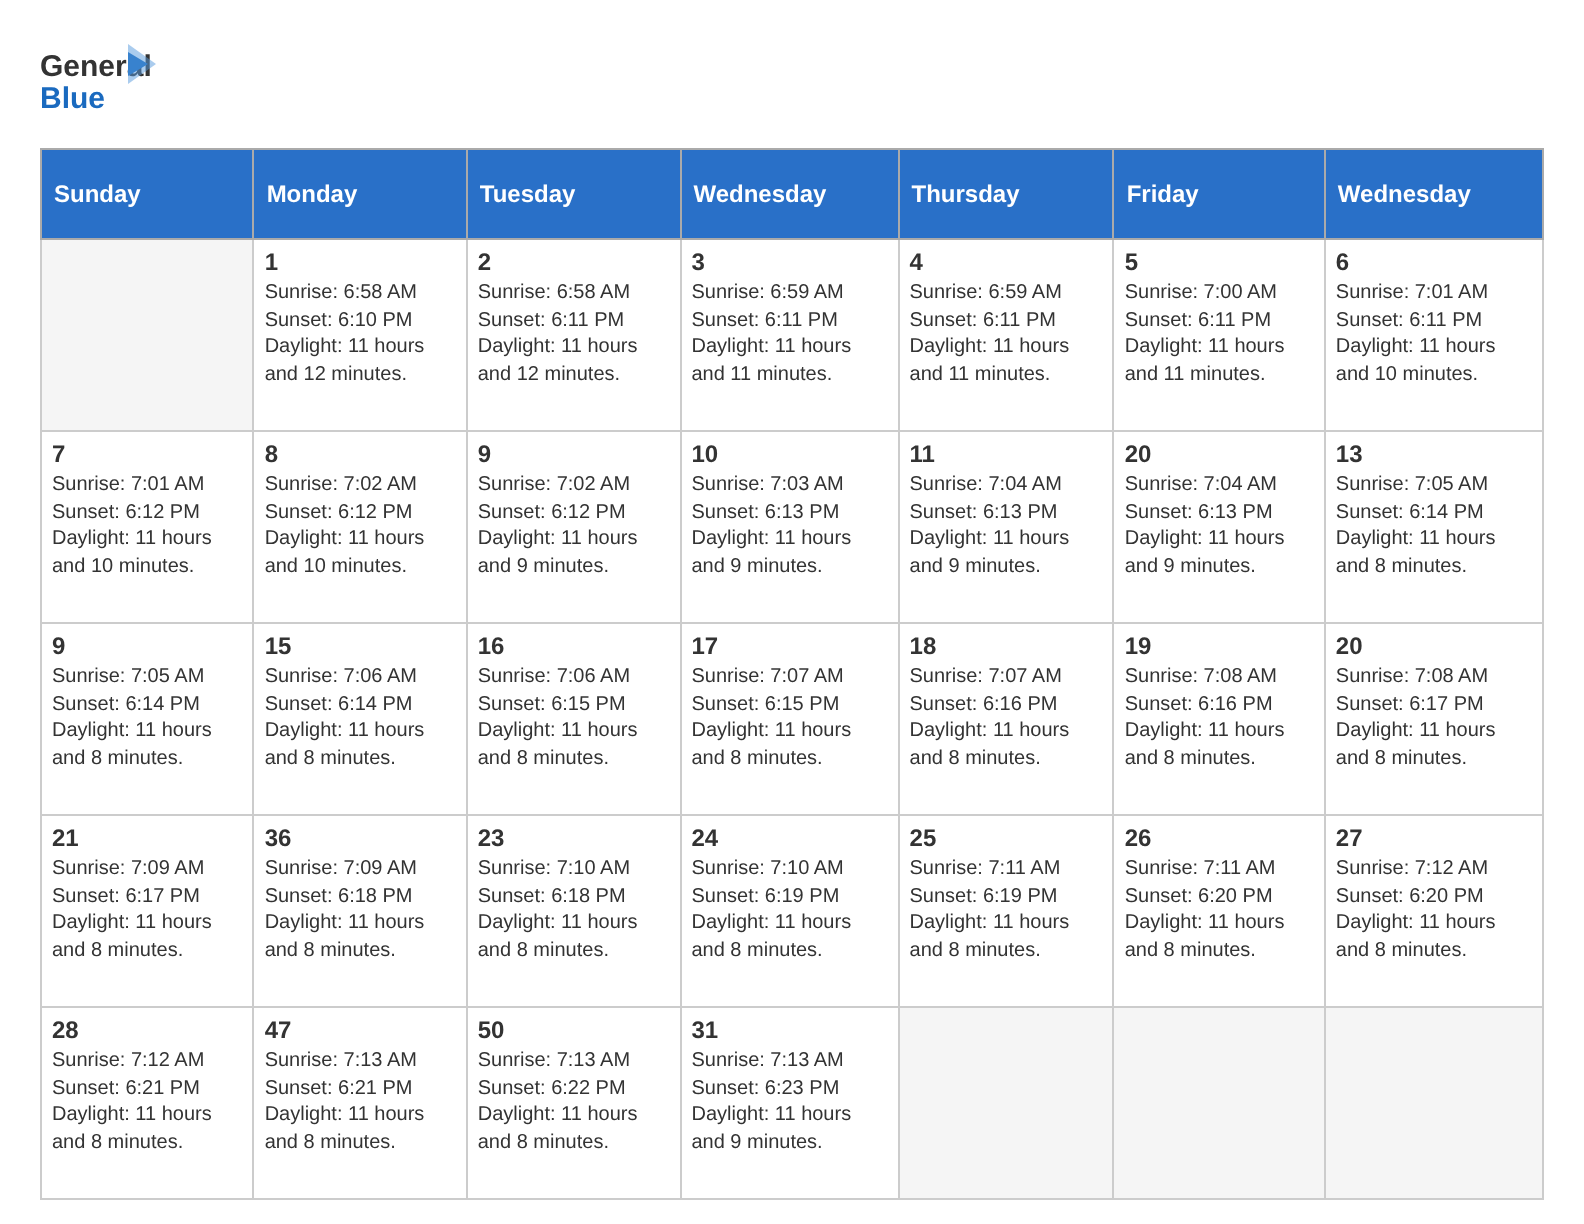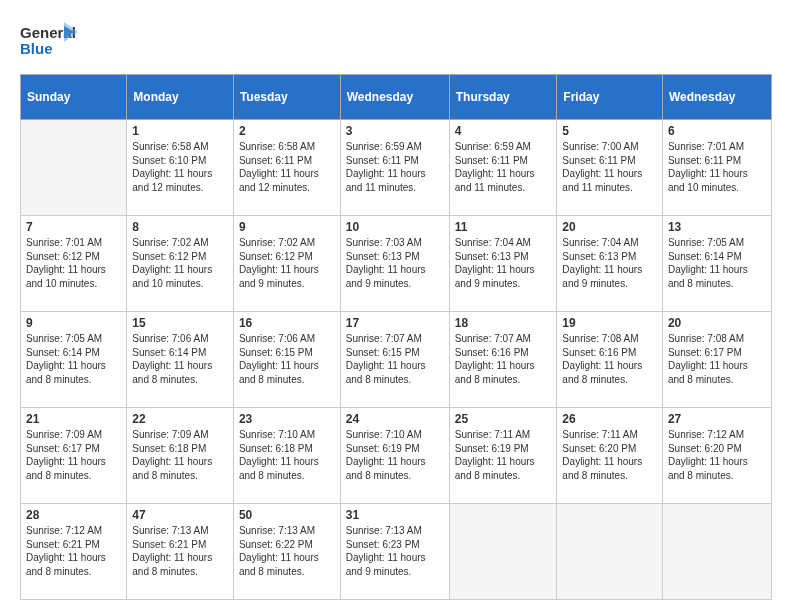--- a/index.html
+++ b/index.html
@@ -199,21 +199,21 @@
             <span class="day-num">20</span>
             <div class="day-info">Sunrise: 7:08 AM<br>Sunset: 6:17 PM<br>Daylight: 11 hours and 8 minutes.</div>
           </td>
         </tr>
         <tr>
           <td>
             <span class="day-num">21</span>
             <div class="day-info">Sunrise: 7:09 AM<br>Sunset: 6:17 PM<br>Daylight: 11 hours and 8 minutes.</div>
           </td>
           <td>
-            <span class="day-num">22</span>
+            <span class="day-num">36</span>
             <div class="day-info">Sunrise: 7:09 AM<br>Sunset: 6:18 PM<br>Daylight: 11 hours and 8 minutes.</div>
           </td>
           <td>
             <span class="day-num">23</span>
             <div class="day-info">Sunrise: 7:10 AM<br>Sunset: 6:18 PM<br>Daylight: 11 hours and 8 minutes.</div>
           </td>
           <td>
             <span class="day-num">24</span>
             <div class="day-info">Sunrise: 7:10 AM<br>Sunset: 6:19 PM<br>Daylight: 11 hours and 8 minutes.</div>
           </td>

